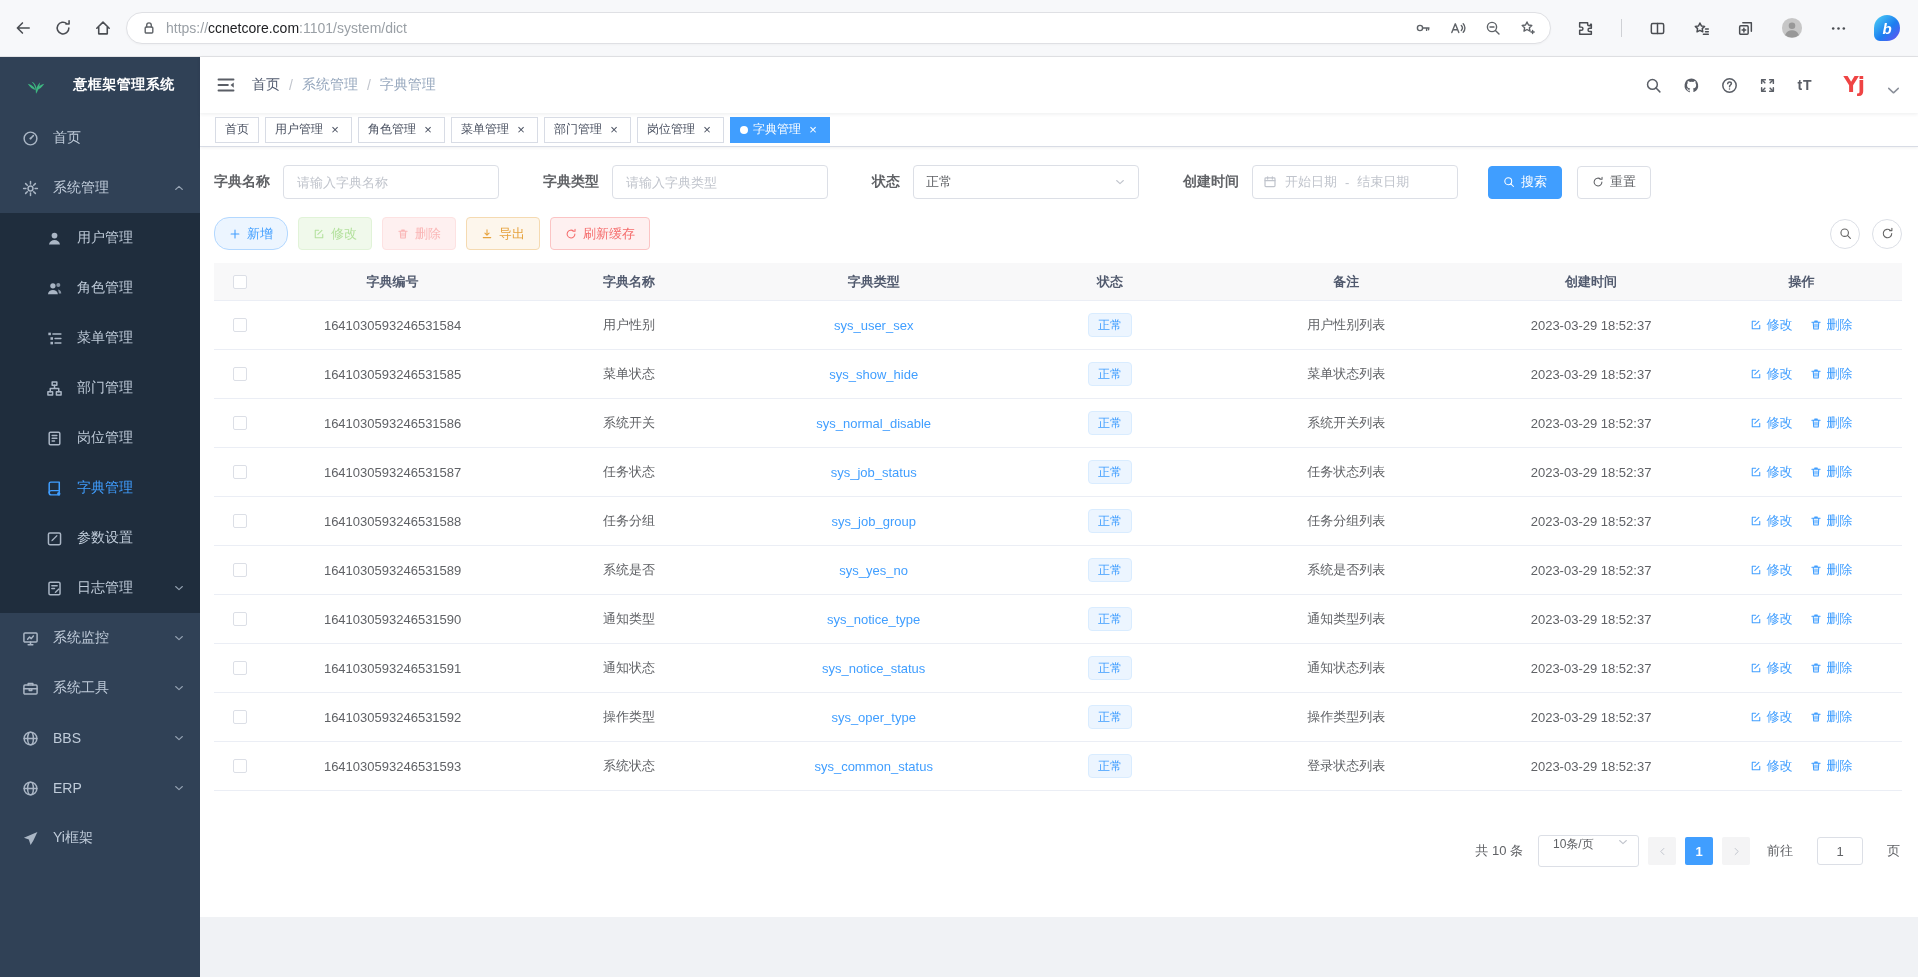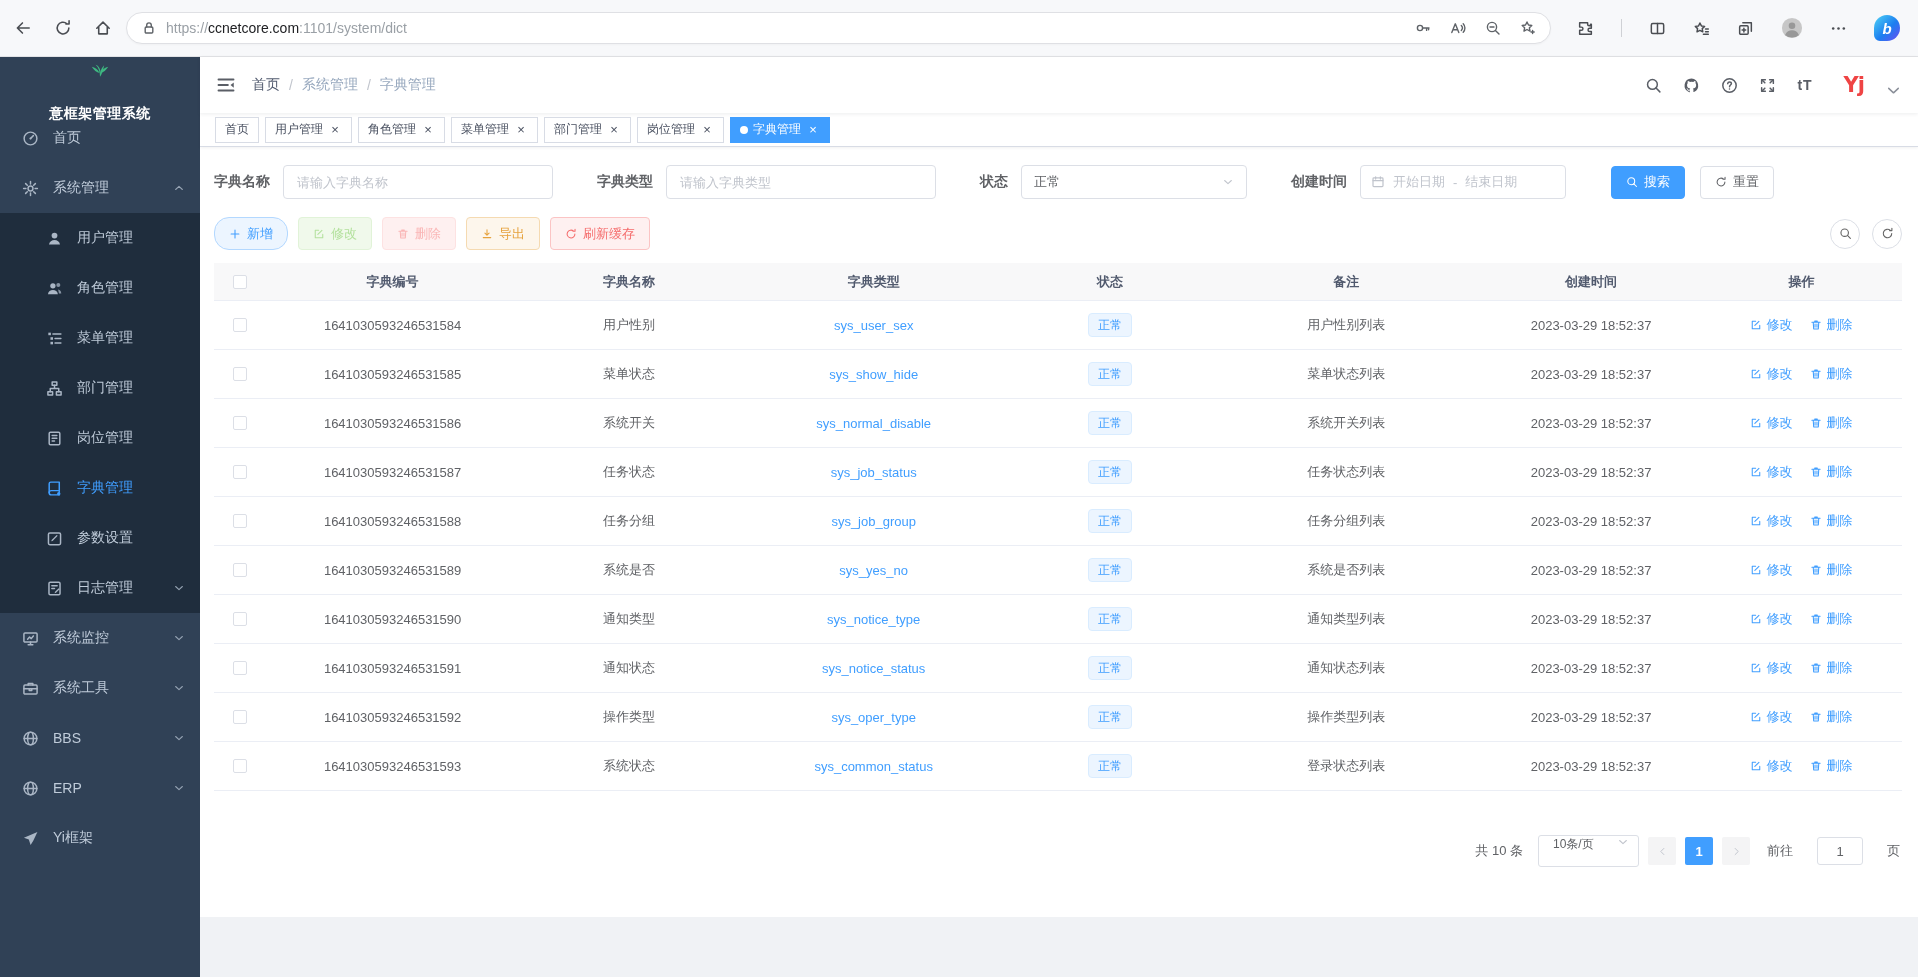--- a/index.html
+++ b/index.html
@@ -26,21 +26,21 @@
   .b-divider { width:1px; height:18px; background:#cfd1d5; }
   .avatar-wrap { width:22px; height:22px; cursor:pointer; }
   .avatar-wrap svg { width:100%; height:100%; }
   .copilot { width:26px; height:26px; border-radius:50% 50% 50% 6px; background:linear-gradient(135deg,#4fd4f5 0%,#1c7ef0 55%,#6d4df2 100%); color:#fff; display:flex; align-items:center; justify-content:center; font-weight:700; font-style:italic; font-size:15px; cursor:pointer; }
 
   
   .app { display:flex; height:933px; }
 
   
   .sidebar { width:200px; flex:0 0 200px; background:#304156; overflow:hidden; }
-  .logo-row { height:56px; display:flex; align-items:center; justify-content:space-between; gap:26px;flex-direction:column; }
+  .logo-row { height:56px; display:flex; align-items:center; justify-content:center; gap:26px; }
   .logo-row .icn { width:22px; height:22px; }
   .logo-title { color:#fff; font-size:14px; font-weight:700; letter-spacing:.5px; }
   .menu-item { height:50px; display:flex; align-items:center; padding:0 15px 0 22px; font-size:14px; color:#bfcbd9; cursor:pointer; }
   .menu-item .mi-icon { width:17px; height:17px; margin-right:14px; color:#aab6c5; }
   .menu-item.level2 { background:#1f2d3d; padding-left:46px; }
   .menu-item.active { color:#409eff; }
   .menu-item.active .mi-icon { color:#409eff; }
   .mi-chevron { margin-left:auto; width:12px; height:12px; color:#97a4b4; }
 
   
@@ -63,31 +63,31 @@
   .tag.active { background:#409eff; border-color:#409eff; color:#fff; }
   .tag.active .tag-dot { display:inline-block; }
   .tag-dot { display:none; width:8px; height:8px; border-radius:50%; background:#fff; }
   .tag-close { font-size:13px; line-height:1; width:14px; height:14px; border-radius:50%; display:flex; align-items:center; justify-content:center; }
 
   .content { background:#fff; height:770px; padding:16px 16px 0 14px; }
 
   
   .filter-row { display:flex; align-items:center; font-size:14px; margin:2px 0 18px; }
   .f-label { font-weight:700; color:#606266; margin-right:13px; white-space:nowrap; }
-  .f-input { width:270px; height:34px; border:1px solid #dcdfe6; border-radius:4px; padding:0 13px; font-size:13px; color:#606266; background:#fff; outline:none; font-family:inherit; }
+  .f-input { width:216px; height:34px; border:1px solid #dcdfe6; border-radius:4px; padding:0 13px; font-size:13px; color:#606266; background:#fff; outline:none; font-family:inherit; }
   .f-input::placeholder { color:#c0c4cc; }
   .f-gap { width:44px; }
   .f-select { width:226px; height:34px; border:1px solid #dcdfe6; border-radius:4px; display:flex; align-items:center; padding:0 12px; cursor:pointer; background:#fff; }
   .f-select .sel-value { font-size:13px; color:#606266; }
   .sel-caret { margin-left:auto; width:12px; height:12px; color:#c0c4cc; }
   .f-date { width:206px; height:34px; border:1px solid #dcdfe6; border-radius:4px; display:flex; align-items:center; gap:8px; padding:0 10px; background:#fff; cursor:pointer; font-size:13px; color:#c0c4cc; }
   .f-date .icn { width:14px; height:14px; color:#c0c4cc; }
   .btn { display:inline-flex; align-items:center; justify-content:center; gap:6px; height:33px; padding:0 14px; border-radius:4px; font-size:13px; cursor:pointer; border:1px solid transparent; font-family:inherit; white-space:nowrap; }
   .btn .icn { width:12px; height:12px; }
-  .btn-search { background:#409eff; border-color:#409eff; color:#fff; margin-left:45px; }
+  .btn-search { background:#409eff; border-color:#409eff; color:#fff; margin-left:30px; }
   .btn-reset { background:#fff; border-color:#dcdfe6; color:#606266; margin-left:15px; }
 
   
   .toolbar-row { display:flex; align-items:center; gap:10px; margin-bottom:13px; }
   .btn.t-primary { color:#409eff; background:#ecf5ff; border-color:#b3d8ff;border-radius:15px; }
   .btn.t-success { color:#b3e19d; background:#f0f9eb; border-color:#e1f3d8; cursor:not-allowed; }
   .btn.t-danger-dis { color:#fab6b6; background:#fef0f0; border-color:#fde2e2; cursor:not-allowed; }
   .btn.t-warning { color:#e6a23c; background:#fdf6ec; border-color:#f5dab1; }
   .btn.t-danger { color:#f56c6c; background:#fef0f0; border-color:#fbc4c4; }
   .tb-right { margin-left:auto; display:flex; align-items:center; gap:12px; }

